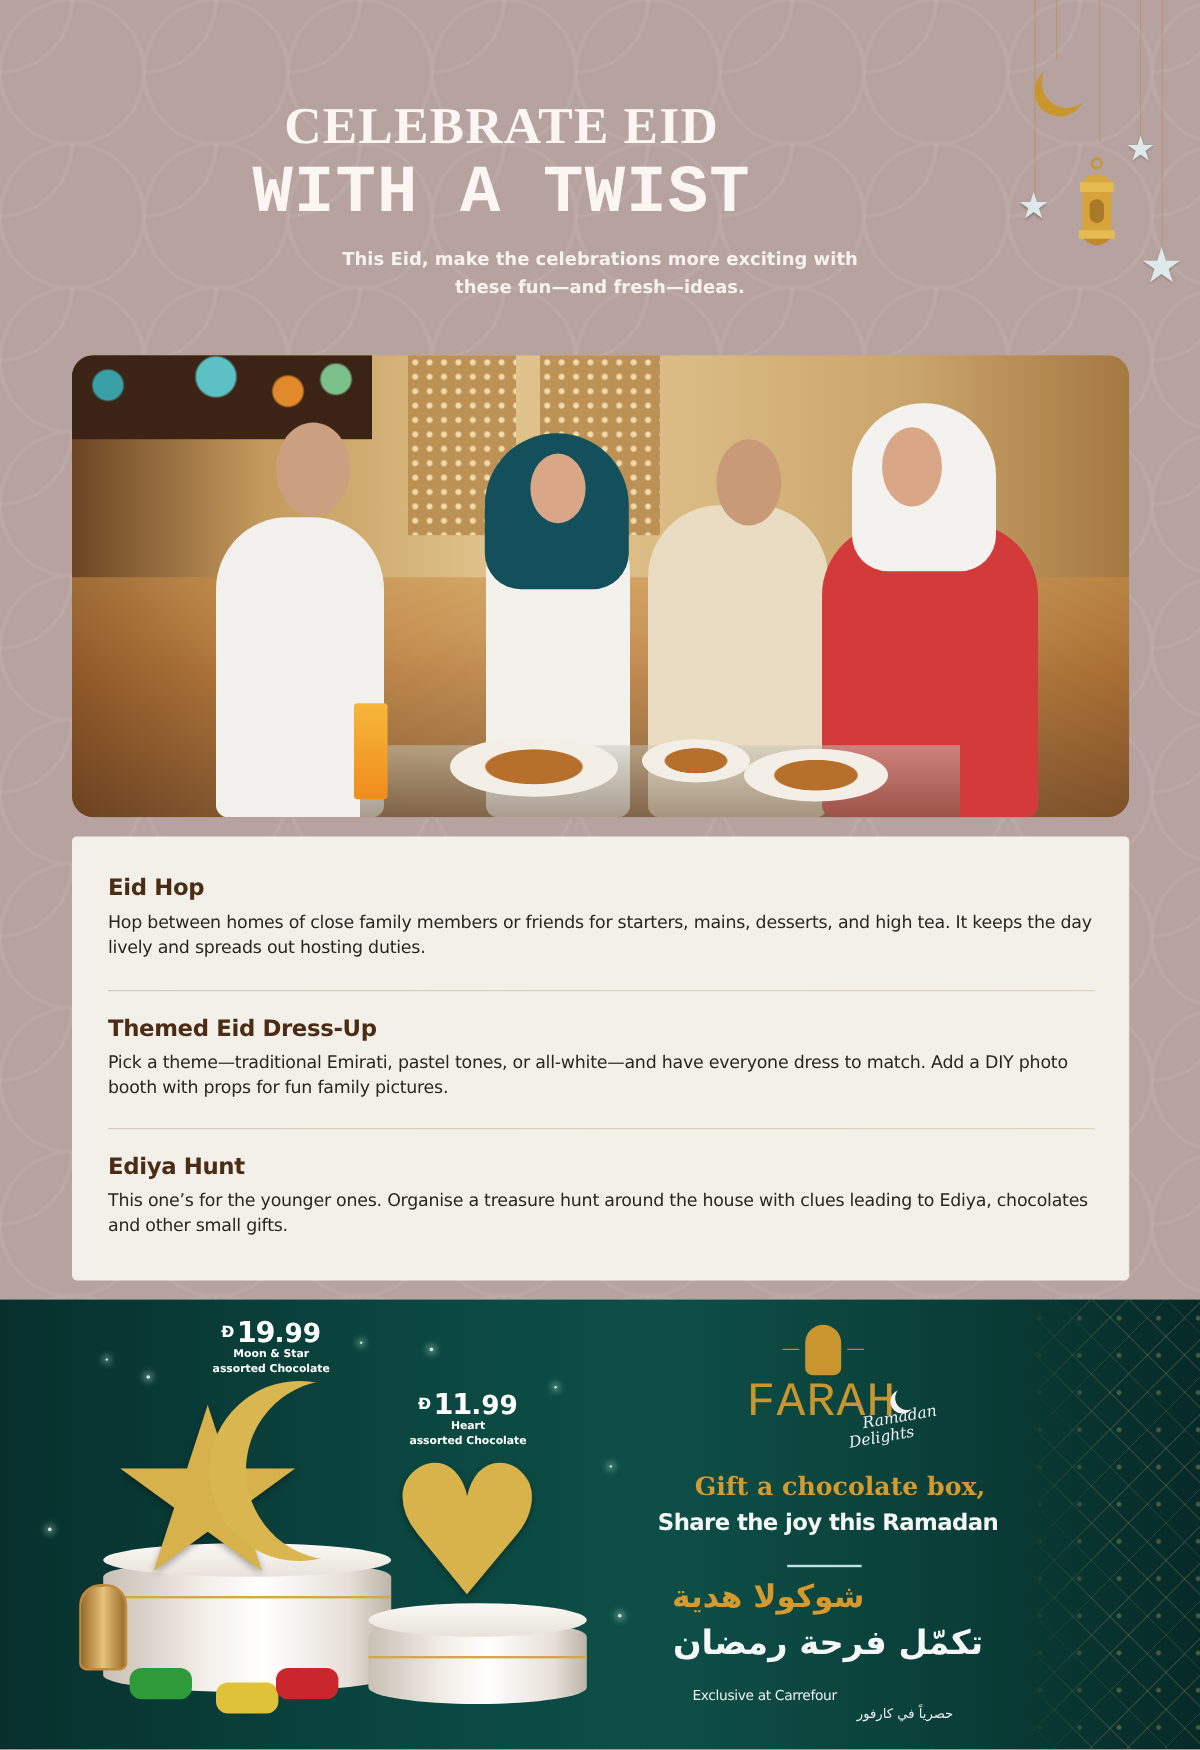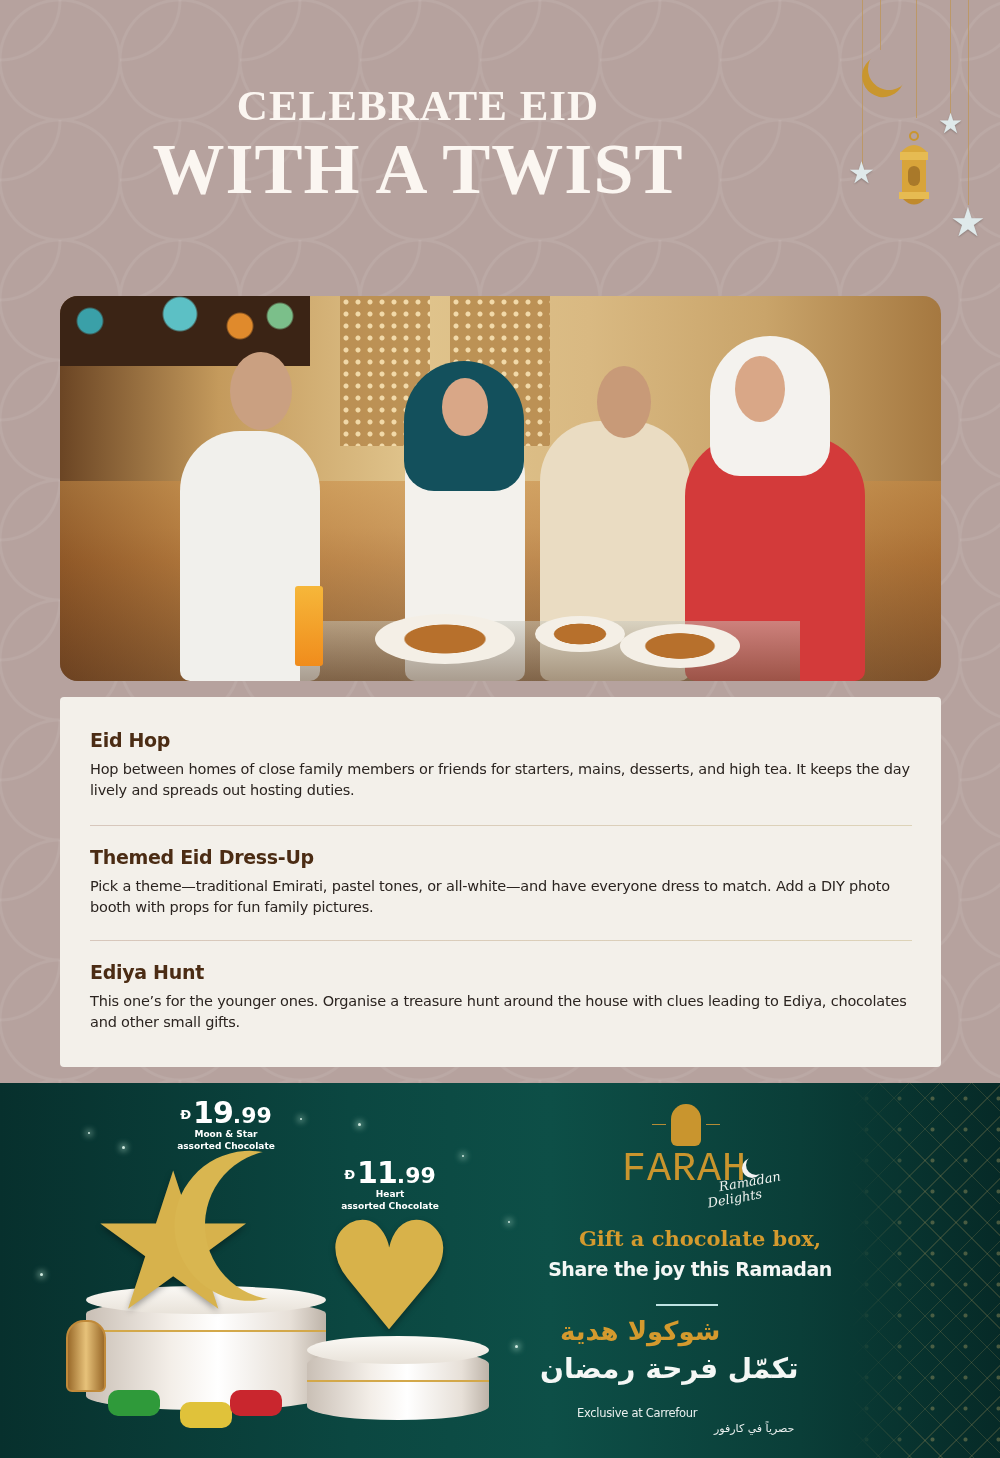--- a/index.html
+++ b/index.html
@@ -35,24 +35,24 @@
   .hero-title .line1 {
     display: block;
     font-size: 43px;
     letter-spacing: 1px;
     font-weight: bold;
     font-family: "Liberation Serif", serif;
   }
   .hero-title .line2 {
     display: block;
     margin-top: 6px;
-    font-size: 72px;
+    font-size: 56px;
     font-weight: bold;
     letter-spacing: 1px;
-    font-family: Liberation Serif, serif;
+    font-family: Liberation Mono, monospace;
   }
   .hero-sub {
     position: absolute;
     top: 205px;
     left: 260px;
     width: 480px;
     text-align: center;
     color: #f8f2ee;
     font-size: 15px;
     line-height: 23px;
@@ -214,21 +214,21 @@
     color: #ffffff;
     text-align: center;
     font-family: "DejaVu Sans", sans-serif;
   }
   .price .amount {
     font-weight: bold;
     line-height: 1;
     white-space: nowrap;
   }
   .price .currency { font-size: 13px; font-weight: bold; vertical-align: 4px; margin-right: 2px; }
-  .price .big { font-size: 30px; letter-spacing: -1px; }
+  .price .big { font-size: 24px; letter-spacing: -1px; }
   .price .small-dec { font-size: 22px; text-align: right; }
   .price .label {
     font-size: 9px;
     font-weight: bold;
     line-height: 12px;
   }
 
   .pedestal {
     position: absolute;
     background: linear-gradient(90deg, #c9bfb5 0%, #f3eee8 35%, #ffffff 55%, #e7e0d8 85%, #bdb3a8 100%);
@@ -344,21 +344,21 @@
     text-align: left;
     direction: rtl;
     color: #d49a2e;
     font-weight: bold;
     font-size: 26px;
     font-family: "DejaVu Sans", sans-serif;
   }
   .arabic-white {
     position: absolute;
     top: 1352px; left: 540px; width: 300px;
-    text-align: left;
+    text-align: center;
     direction: rtl;
     color: #f4f7f5;
     font-weight: bold;
     font-size: 28px;
     font-family: "DejaVu Sans", sans-serif;
   }
   .exclusive-en {
     position: absolute;
     top: 1406px; left: 577px;
     color: #e9efee;
@@ -395,20 +395,21 @@
     <path d="M10 69 Q21 80 32 69 Z" fill="#c08a2c"></path>
   </svg>
   <div class="deco-star" style="left:938px;top:110px;font-size:28px;">★</div>
   <div class="deco-star" style="left:848px;top:158px;font-size:30px;">★</div>
   <div class="deco-star" style="left:950px;top:202px;font-size:40px;">★</div>
 
   <h1 class="hero-title">
     <span class="line1">CELEBRATE EID</span>
     <span class="line2">WITH A TWIST</span>
   </h1>
+  <p class="hero-sub">This Eid, make the celebrations more exciting with these fun—and fresh—ideas.</p>
 
   <div class="photo">
     <div class="lamps"></div>
     <div class="screen" style="left:280px;width:90px;"></div>
     <div class="screen" style="left:390px;width:100px;"></div>
     <div class="sofa"></div>
 
     <div class="person" style="left:120px;top:135px;width:140px;height:250px;background:#f1f0ec;"></div>
     <div class="head" style="left:170px;top:56px;width:62px;height:78px;background:#caa081;"></div>
     <div class="person" style="left:345px;top:120px;width:120px;height:265px;background:#f3f1ec;"></div>

